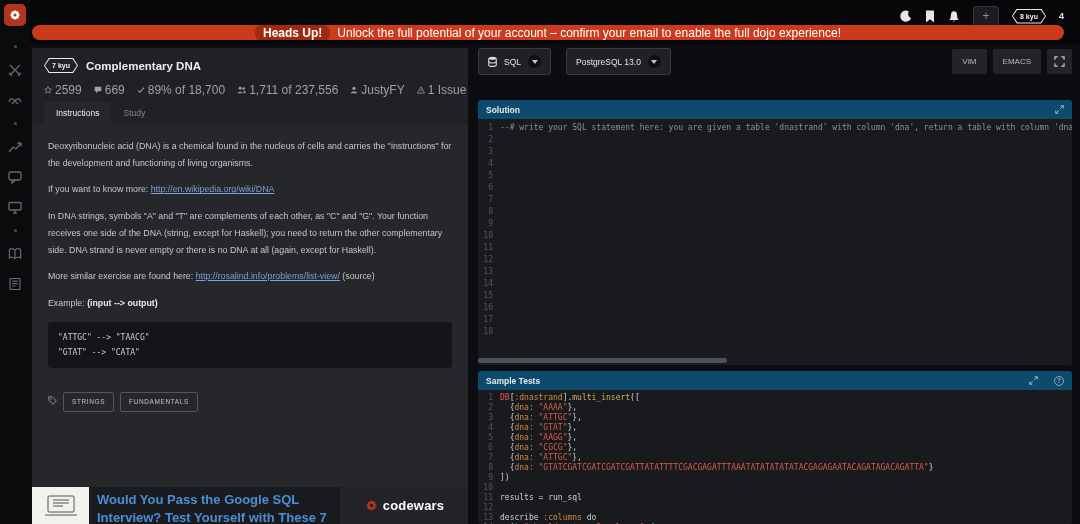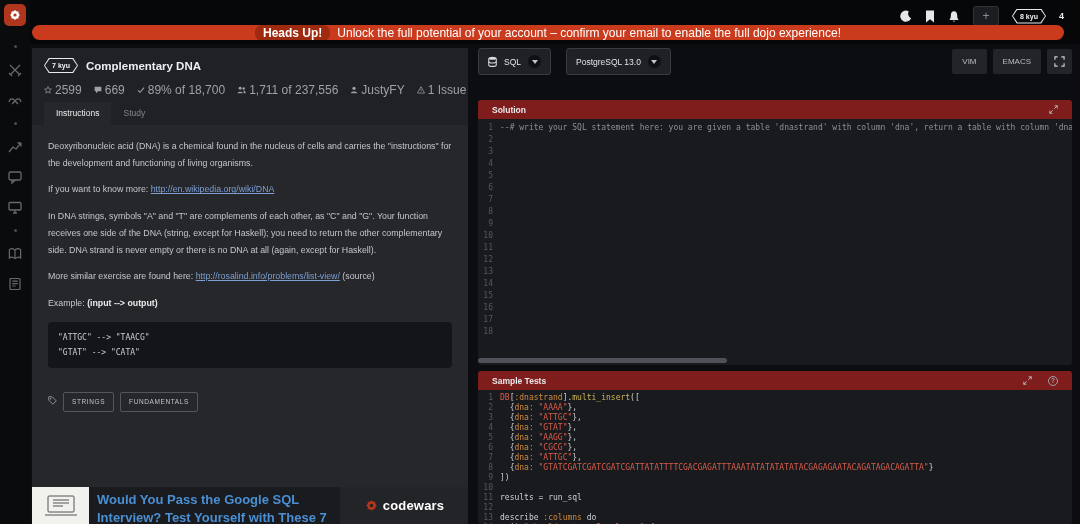--- a/index.html
+++ b/index.html
@@ -60,21 +60,21 @@
   .dd-label{font-size:8.5px;color:#e3e5e8}
   .caret-badge{width:13px;height:13px;border-radius:50%;background:#0f1013;display:flex;align-items:center;justify-content:center}
   .caret{width:0;height:0;border-left:3px solid transparent;border-right:3px solid transparent;border-top:4px solid #c3c6cb}
   .lang-spacer{flex:1}
   .editor-btn{height:25px;padding:0 10px;background:#232428;color:#b9bcc1;font-size:8px;display:flex;align-items:center;margin-left:6px;border-radius:2px;cursor:pointer}
   .icon-btn{width:25px;height:25px;background:#232428;margin-left:6px;border-radius:2px;display:flex;align-items:center;justify-content:center;cursor:pointer}
 
   .panel{position:absolute;left:0;right:0;display:flex;flex-direction:column;border-radius:3px;overflow:hidden}
   #solution-panel{top:52px;height:265px}
   #tests-panel{top:323px;bottom:0}
-  .panel-head{height:19px;background:#7f1d1d;display:flex;align-items:center;gap:16px;padding:0 14px;font-size:8.5px;font-weight:bold;color:#e8eaec;flex:none}
+  .panel-head{height:19px;background:#0c4a6e;display:flex;align-items:center;gap:16px;padding:0 8px;font-size:8.5px;font-weight:bold;color:#e8eaec;flex:none}
   .panel-head .spacer{flex:1}
   .head-icon{display:flex;align-items:center;cursor:pointer}
   .help-circle{width:10px;height:10px;border:1px solid #9ea1a6;border-radius:50%;color:#9ea1a6;font-size:6.5px;display:flex;align-items:center;justify-content:center;font-weight:bold;cursor:pointer}
 
   .editor{flex:1;background:#191a1e;font-family:"DejaVu Sans Mono",monospace;font-size:8px;overflow:hidden;padding-top:3px}
   .code-row{display:flex;height:12px;line-height:12px}
   #tests-editor .code-row{height:10px;line-height:10px}
   .gutter{width:22px;text-align:right;color:#54575d;flex:none;padding-right:7px}
   .code{flex:1;overflow:hidden;white-space:pre}
   .tok-cm{color:#8a9199}

